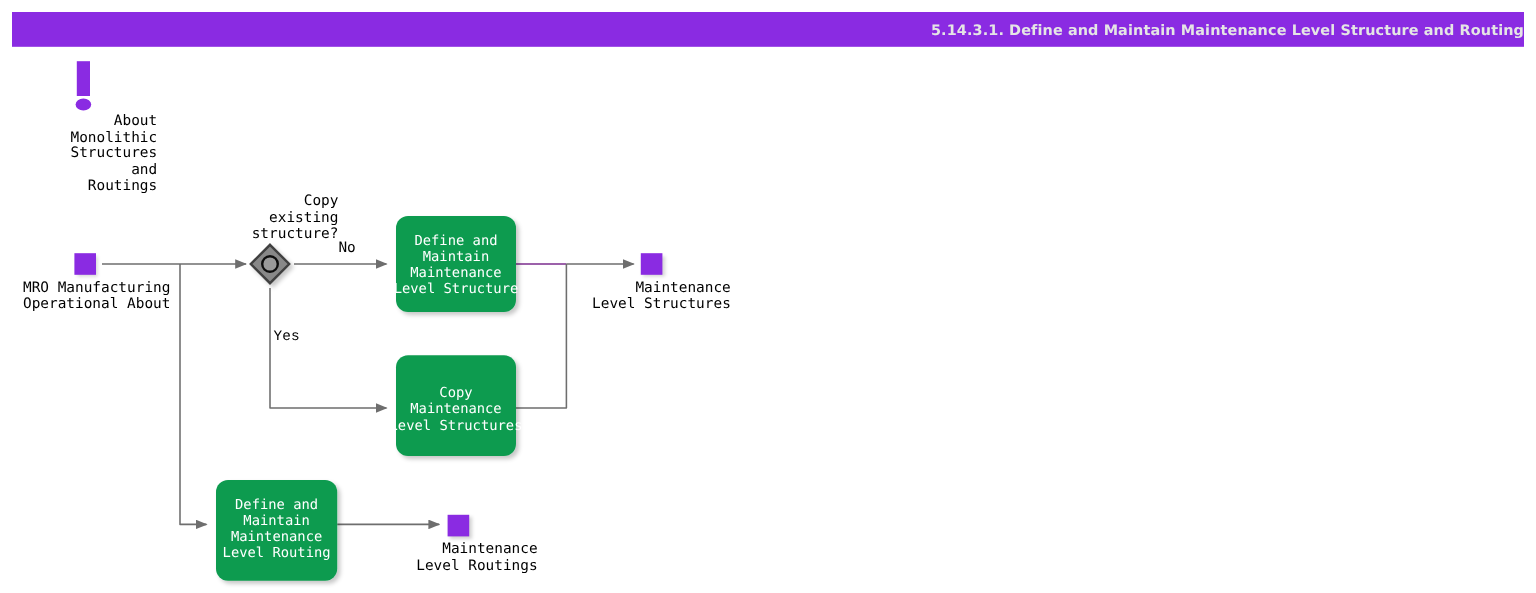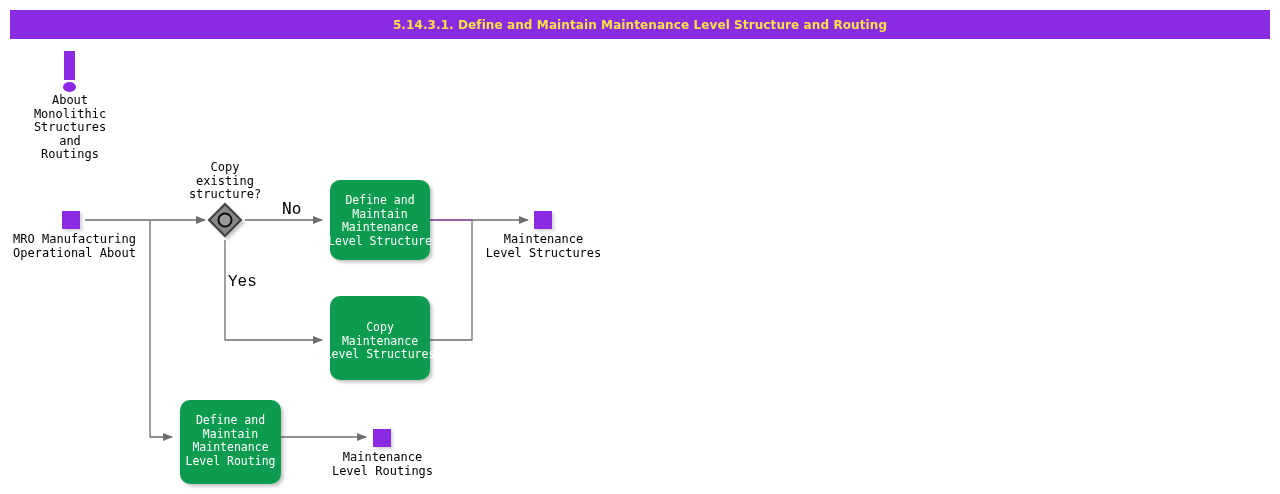--- a/index.html
+++ b/index.html
@@ -14,49 +14,49 @@
     overflow: hidden;
     font-family: "DejaVu Sans Mono", monospace;
   }
   #title-bar {
     position: absolute;
     left: 10px;
     top: 10px;
     width: 1260px;
     height: 29px;
     background: #8A2BE2;
-    color: #fde047;
+    color: #e5e5e5;
     font-family: "DejaVu Sans", sans-serif;
     font-size: 12px;
     font-weight: bold;
     display: flex;
     align-items: center;
-    justify-content: center;
+    justify-content: flex-end;
     letter-spacing: 0.1px;
   }
   #canvas {
     position: absolute;
     left: 0;
     top: 0;
     width: 1280px;
     height: 494px;
   }
   .node-label {
     position: absolute;
     font-family: "DejaVu Sans Mono", monospace;
     font-size: 12px;
     color: #000000;
-    text-align: center;
+    text-align: right;
     line-height: 13.5px;
     white-space: pre;
   }
   .edge-label {
     position: absolute;
     font-family: "DejaVu Sans Mono", monospace;
-    font-size: 16px;
+    font-size: 12px;
     color: #000000;
     white-space: pre;
   }
   .proc-text {
     font-family: "DejaVu Sans Mono", monospace;
     font-size: 11.5px;
     fill: #ffffff;
   }
   .datastore {
     position: absolute;

